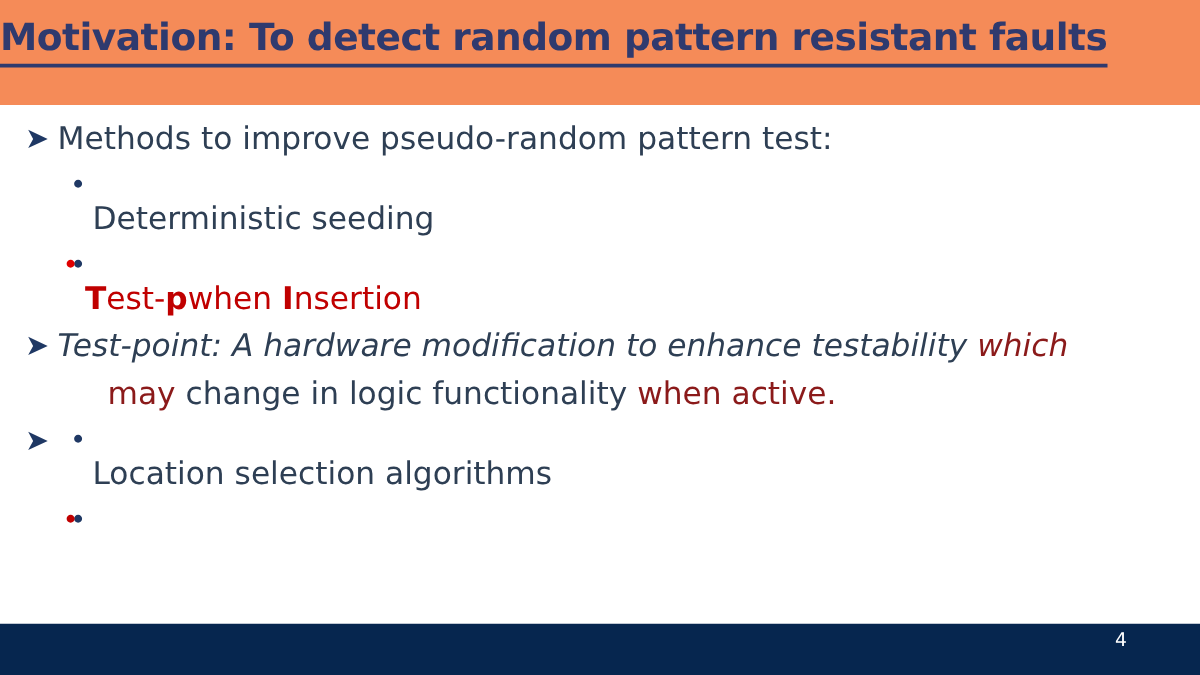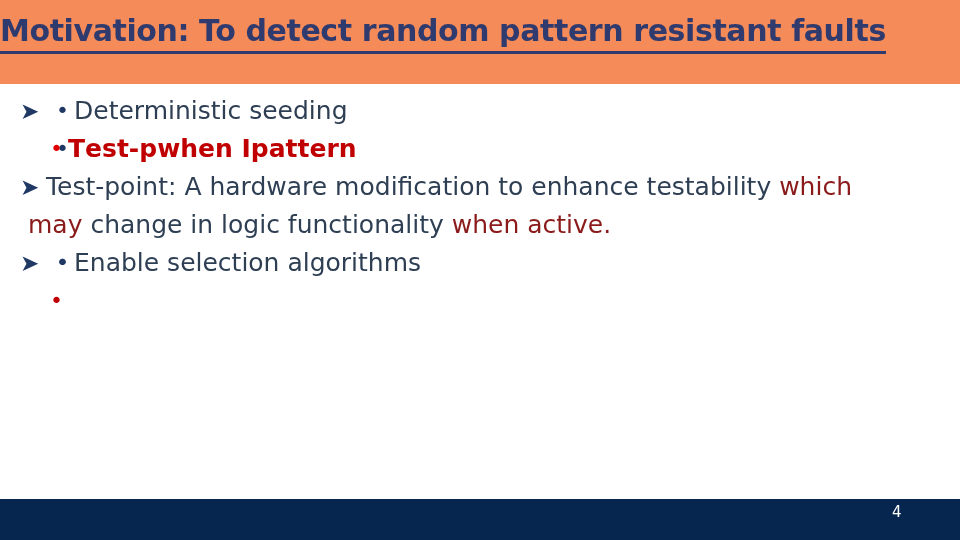--- a/index.html
+++ b/index.html
@@ -69,49 +69,51 @@
     left: 20px;
     top: 0;
     color: #1F3864;
     font-size: 23px;
   }
   .lvl1 > .ltext {
     display: inline-block;
     margin-left: 22px;
   }
   .lvl1.tight > .ltext {
+    font-style: italic;
   }
 
   
   .cont {
-    padding-left: 28px;
+    padding-left: 86px;
   }
 
   
   .lvl2 {
     padding-left: 56px;
   }
   .lvl2 > .dot-bullet {
     position: absolute;
     left: 56px;
     top: 0;
     font-size: 22px;
     line-height: 38px;
   }
   .lvl2 > .ltext {
     display: inline-block;
     margin-left: 18px;
+    margin-top: 26px;
   }
   .lvl2.shift > .dot-bullet { left: 50px; }
   .lvl2.shift > .ltext { margin-left: 12px; }
 
   
   .c-navy   { color: #2E3F54; }
   .c-dkred  { color: #8B1A1A; }
-  .c-red    { color: #C00000; font-weight: bold; }
+  .c-red    { color: #C00000; }
   .dot-navy { color: #1F3864; }
   .dot-red  { color: #E00000; }
   .dot-dkred{ color: #C00000; }
   .semi     { font-weight: 600; }
 
   
   #footer-band {
     position: absolute;
     left: 0;
     top: 499px;
@@ -139,56 +141,57 @@
 </head>
 <body>
 
 <div id="header-band"></div>
 <div id="slide-title"><span class="t-underline">Motivation: To detect random pattern resistant faults</span></div>
 
 <div id="slide-body">
 
   <div class="line lvl1">
     <span class="arrow-bullet">➤</span>
+    <span class="ltext c-navy">Methods to improve pseudo-random pattern test:</span>
   </div>
 
   <div class="line lvl2">
     <span class="dot-bullet dot-navy">•</span>
     <span class="ltext c-navy">Deterministic seeding</span>
   </div>
 
   <div class="line lvl2">
     <span class="dot-bullet dot-navy">•</span>
   </div>
 
   <div class="line lvl2 shift">
     <span class="dot-bullet dot-red">•</span>
-    <span class="ltext"><span class="c-red semi">T</span><span class="c-red">est-</span><span class="c-red semi">p</span><span class="c-red">when </span><span class="c-red semi">I</span><span class="c-red">pattern</span></span>
+    <span class="ltext"><span class="c-red semi">T</span><span class="c-red">est-</span><span class="c-red semi">p</span><span class="c-red">when </span><span class="c-red semi">I</span><span class="c-red">nsertion</span></span>
   </div>
 
   <div class="line lvl1 tight">
     <span class="arrow-bullet">➤</span>
     <span class="ltext"><span class="c-navy">Test-point: A hardware modification to enhance testability </span><span class="c-dkred"> which</span></span>
   </div>
 
   <div class="line cont">
     <span class="ltext"><span class="c-dkred">may</span><span class="c-navy"> change in logic functionality </span><span class="c-dkred">when active.</span></span>
   </div>
 
   <div class="line lvl1 tight">
     <span class="arrow-bullet">➤</span>
   </div>
 
   <div class="line lvl2">
     <span class="dot-bullet dot-navy">•</span>
-  </div>
-
-  <div class="line lvl2">
-    <span class="dot-bullet dot-navy">•</span>
-    <span class="ltext c-navy">Enable selection algorithms</span>
+    <span class="ltext c-navy">Location selection algorithms</span>
+  </div>
+
+  <div class="line lvl2">
+    <span class="dot-bullet dot-navy">•</span>
   </div>
 
   <div class="line lvl2 shift">
     <span class="dot-bullet dot-dkred">•</span>
   </div>
 
 </div>
 
 <div id="footer-band"></div>
 <div id="page-number">

